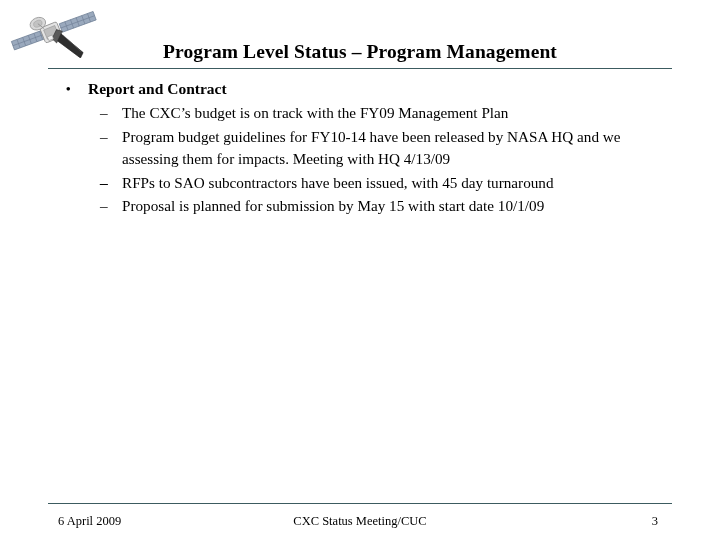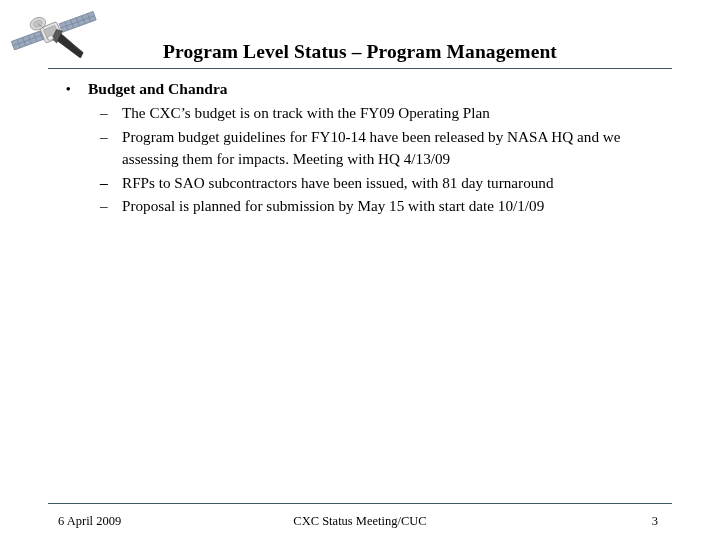--- a/index.html
+++ b/index.html
@@ -172,46 +172,46 @@
 
 <div class="slide-title">Program Level Status – Program Management</div>
 
 <div class="rule rule-top"></div>
 <div class="rule rule-bottom"></div>
 
 <div class="body-area">
 
   <div class="lvl1">
     <span class="marker">•</span>
-    <span>Budget and Chandra</span>
+    <span>Report and Contract</span>
   </div>
 
   <div class="lvl2-list">
 
     <div class="lvl2">
       <span class="marker">–</span>
-      <span class="txt">The CXC’s budget is on track with the FY09 Operating Plan</span>
+      <span class="txt">The CXC’s budget is on track with the FY09 Management Plan</span>
     </div>
 
     <div class="lvl2">
       <span class="marker">–</span>
       <span class="txt">Program budget guidelines for FY10-14 have been released by NASA HQ and we assessing them for impacts. Meeting with HQ 4/13/09</span>
     </div>
 
     <div class="lvl2">
       <span class="marker">–</span>
     </div>
 
     <div class="lvl2">
       <span class="marker">–</span>
     </div>
 
     <div class="lvl2">
       <span class="marker">–</span>
-      <span class="txt">RFPs to SAO subcontractors have been issued, with 81 day turnaround</span>
+      <span class="txt">RFPs to SAO subcontractors have been issued, with 45 day turnaround</span>
     </div>
 
     <div class="lvl2">
       <span class="marker">–</span>
       <span class="txt">Proposal is planned for submission by May 15 with start date 10/1/09</span>
     </div>
 
   </div>
 </div>
 

